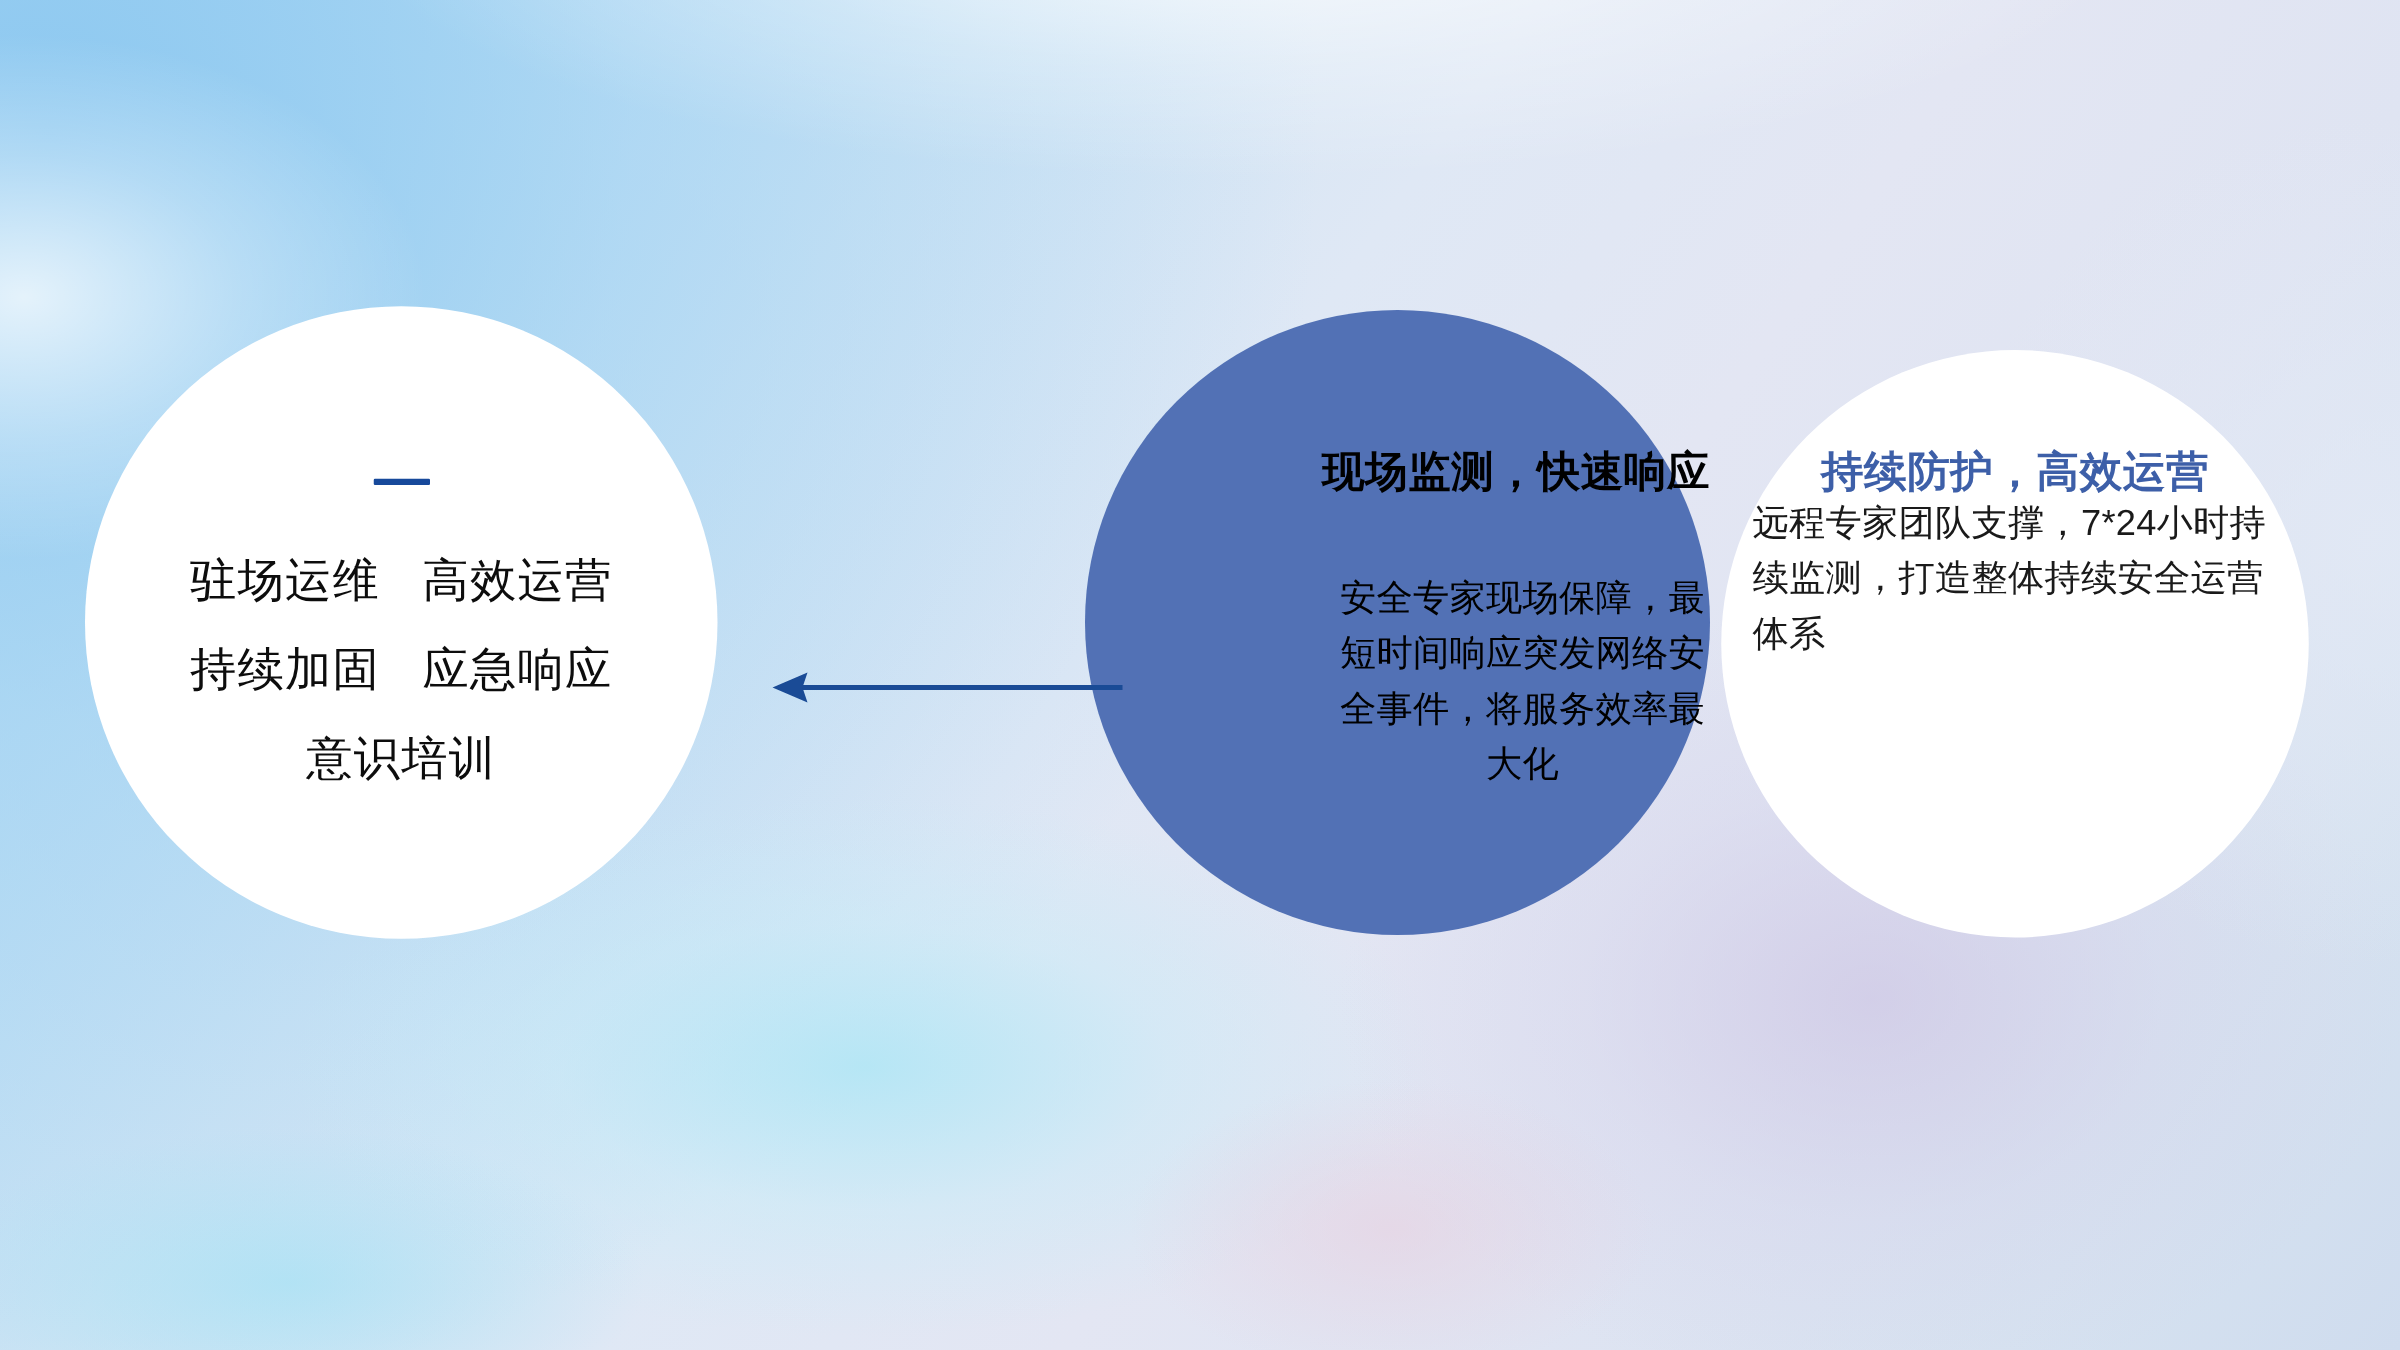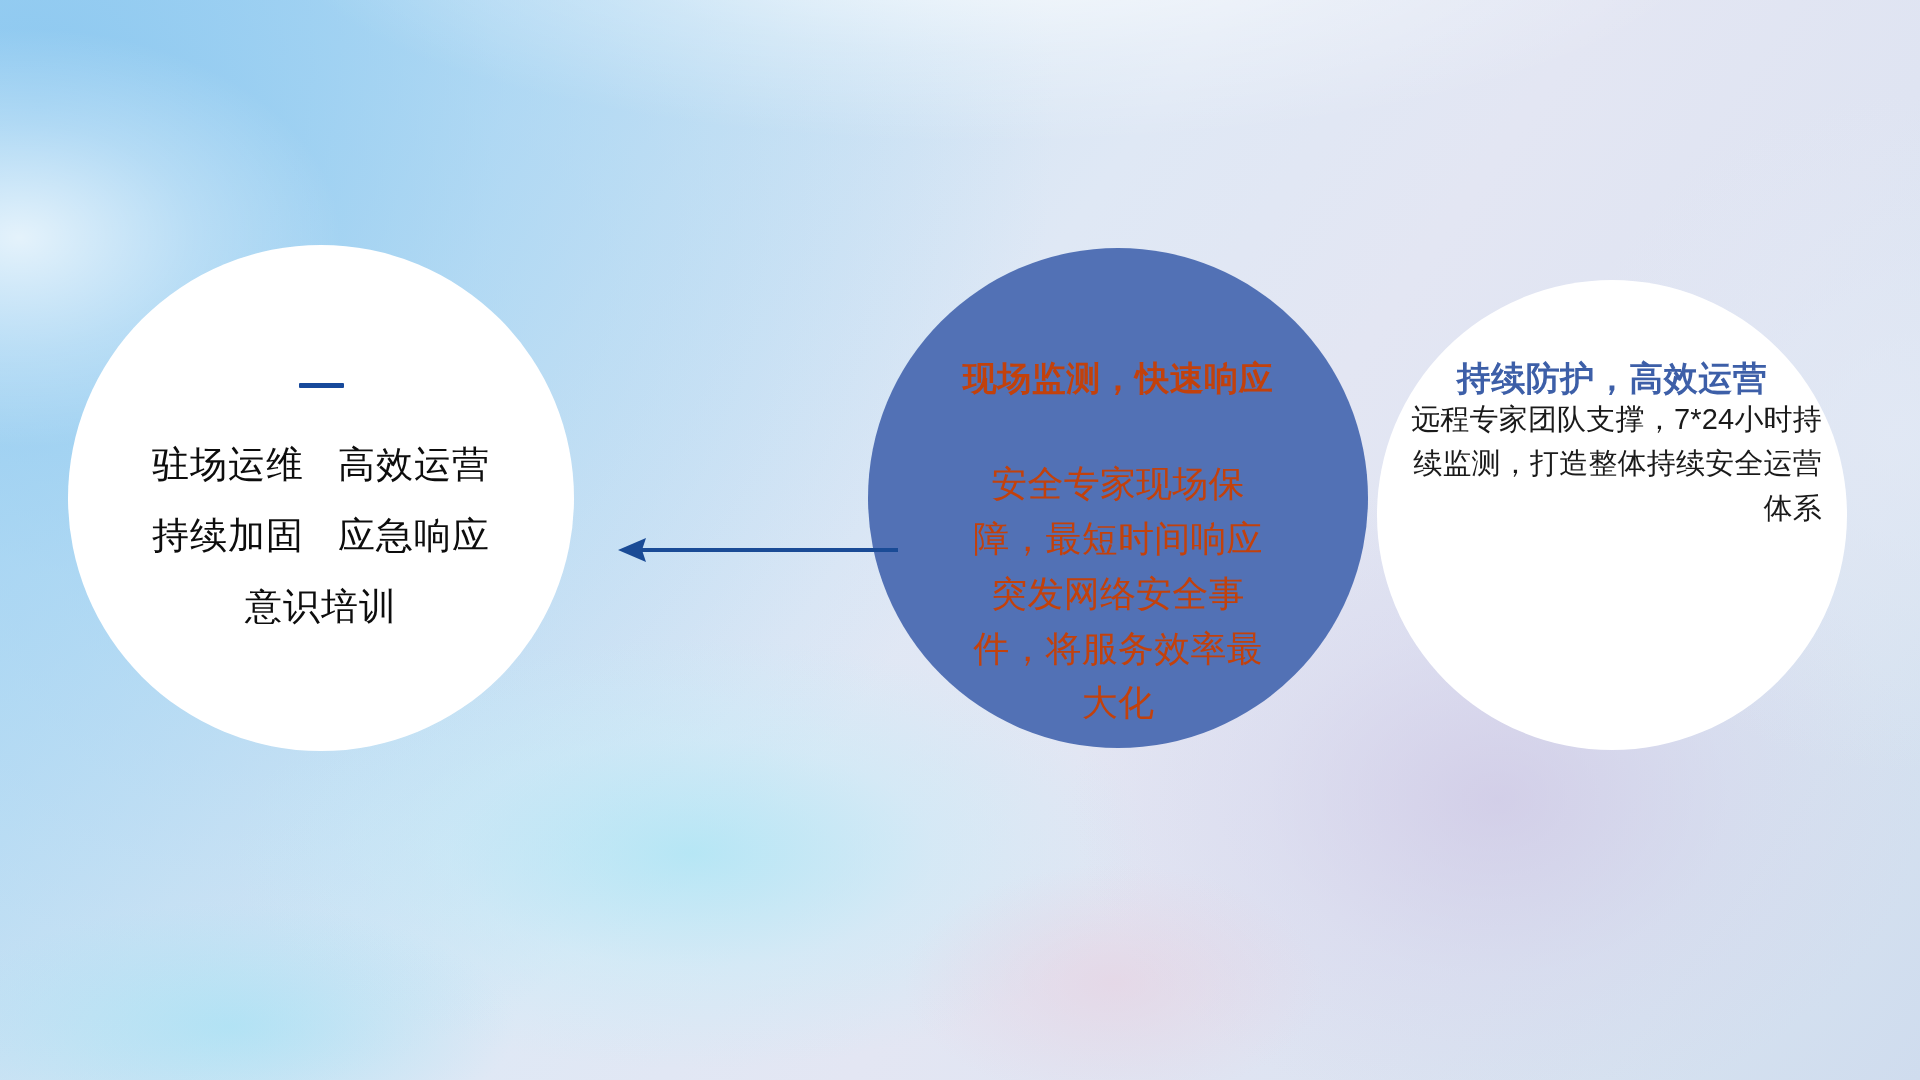--- a/index.html
+++ b/index.html
@@ -158,35 +158,35 @@
   
   .center-content {
     position: absolute;
     left: 868px;
     top: 248px;
     width: 500px;
     height: 500px;
     z-index: 7;
     display: flex;
     flex-direction: column;
-    align-items: center;
+    align-items: flex-end;
     padding-top: 112px;
     box-sizing: border-box;
-    color: #c2410c;
+    color: #000000;
   }
   .center-title {
     font-size: 34px;
     font-weight: 700;
     letter-spacing: 0.5px;
     line-height: 1.1;
     white-space: nowrap;
     margin-bottom: 60px;
   }
   .center-body {
-    font-size: 36px;
+    font-size: 29px;
     font-weight: 400;
     line-height: 1.52;
     text-align: center;
     width: 300px;
     letter-spacing: 0.2px;
   }
 
   
   .right-content {
     position: absolute;
@@ -207,21 +207,21 @@
     color: #3d5fa8;
     letter-spacing: 0.5px;
     line-height: 1.1;
     white-space: nowrap;
   }
   .right-body {
     font-size: 29px;
     font-weight: 400;
     color: #1a1a1a;
     line-height: 1.52;
-    text-align: right;
+    text-align: left;
     width: 420px;
     letter-spacing: 0.2px;
   }
 
   
   .arrow-wrap {
     position: absolute;
     left: 610px;
     top: 520px;
     width: 290px;

